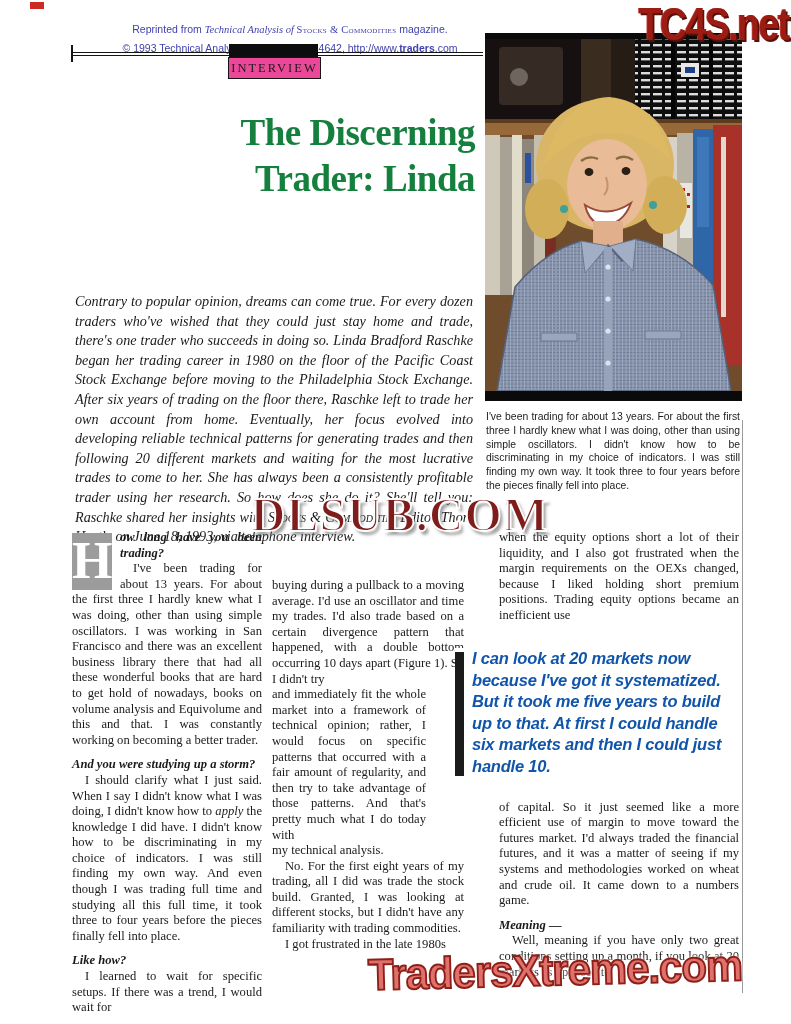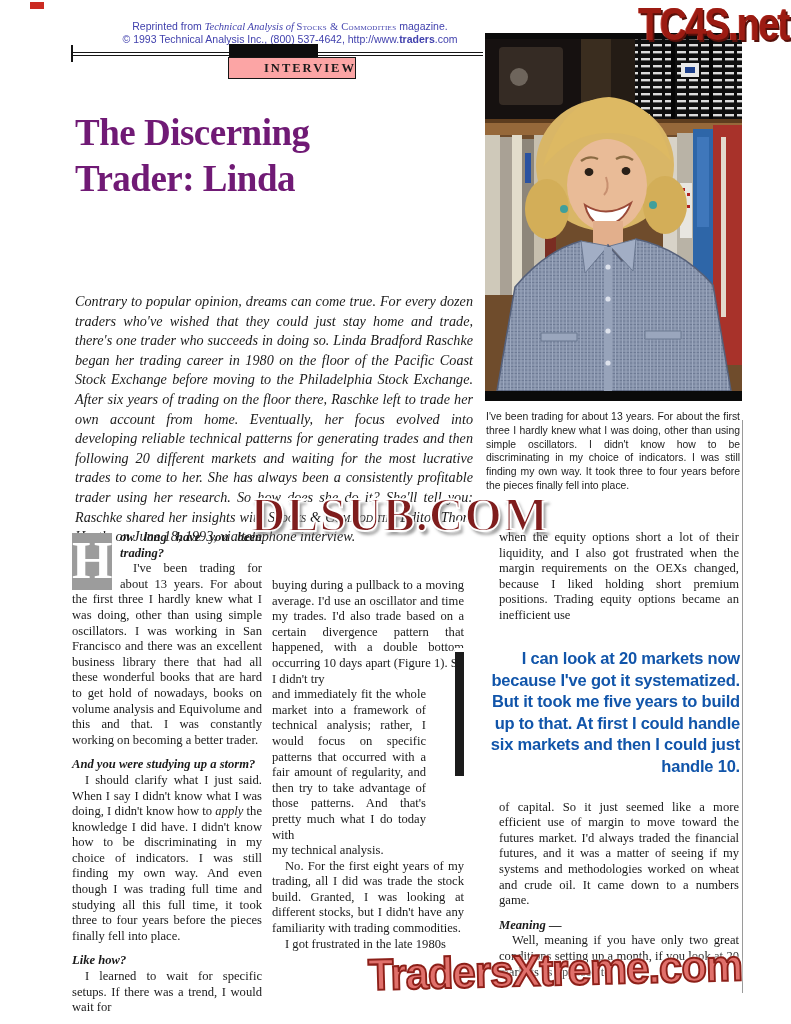--- a/index.html
+++ b/index.html
@@ -1,38 +1,38 @@
 <!DOCTYPE html>
 <html><head>
 <meta charset="utf-8">
 <style>
   html,body{margin:0;padding:0;background:#e8e8e8;}
   .page{position:relative;width:791px;height:1024px;background:#ffffff;overflow:hidden;
         font-family:"Liberation Serif",serif;color:#1a1a1a;}
   
   .red-mark{position:absolute;left:30px;top:2px;width:14px;height:7px;background:#cb2b22;}
   .masthead{position:absolute;left:80px;top:20px;width:420px;text-align:center;
-            font-family:"Liberation Sans",sans-serif;font-size:10.5px;line-height:12px;color:#4141ad;}
+            font-family:"Liberation Sans",sans-serif;font-size:10.5px;line-height:18px;color:#4141ad;}
   .masthead .ital{font-family:"Liberation Serif",serif;font-style:italic;}
   .sc{font-variant:small-caps;}
   .masthead .scx{font-family:"Liberation Serif",serif;font-variant:small-caps;letter-spacing:.3px;}
   .wm-tc4s{position:absolute;top:-4px;right:2px;z-index:9;
            font-family:"Liberation Sans",sans-serif;font-weight:bold;font-size:47px;
            color:#9c1b12;transform:scaleX(.8);transform-origin:100% 0;
            text-shadow:2px 2px 0 #57100a,-1px 0 0 #c0443a;letter-spacing:-2px;}
   .rule{position:absolute;left:72px;top:52px;width:411px;height:2px;
         border-top:1.5px solid #151515;border-bottom:1px solid #151515;}
   .rule-tick{position:absolute;left:71px;top:45px;width:2px;height:17px;background:#151515;}
   .iv-bar{position:absolute;left:229px;top:44px;width:89px;height:13px;background:#0d0d0d;z-index:2;}
-  .iv-box{position:absolute;left:228px;top:57px;width:91px;height:20px;background:#fca5a5;
+  .iv-box{position:absolute;left:228px;top:57px;width:91px;height:20px;background:#ec4899;
           border:1px solid #151515;z-index:2;text-align:center;
-          font-weight:bold;font-size:12.5px;line-height:20px;letter-spacing:2px;padding-left:35px;}
-  
-  .title{position:absolute;left:75px;top:110px;width:400px;text-align:left;
-         color:#701a75;font-weight:bold;font-size:37px;line-height:46px;letter-spacing:-.5px;}
+          font-weight:normal;font-size:12.5px;line-height:20px;letter-spacing:2px;}
+  
+  .title{position:absolute;left:75px;top:110px;width:400px;text-align:right;
+         color:#15803d;font-weight:bold;font-size:37px;line-height:46px;letter-spacing:-.5px;}
   .intro{position:absolute;left:75px;top:292px;width:398px;
          font-style:italic;font-size:14.2px;line-height:19.6px;text-align:justify;}
   
   .photo{position:absolute;left:485px;top:33px;width:257px;height:368px;z-index:1;}
   .caption{position:absolute;left:486px;top:410px;width:254px;
            font-family:"Liberation Sans",sans-serif;font-size:10.4px;line-height:13.8px;
            text-align:justify;color:#1c1c1c;}
   .caption .attrib{display:block;text-align:left;}
   
   .wm-dlsub{position:absolute;left:215px;top:487px;width:370px;z-index:9;text-align:center;
@@ -56,21 +56,21 @@
   .dropcap{float:left;width:40px;height:57px;margin:3px 8px 2px 0;background:#9c9c9c;
            color:#ffffff;font-weight:bold;font-size:52px;line-height:56px;text-align:center;
            font-family:"Liberation Serif",serif;}
   .lead-q{font-weight:bold;font-style:italic;}
   .indent-sp{display:inline-block;width:13px;}
   .spacer{height:176px;}
   
   .pullquote{position:absolute;left:455px;top:648px;width:285px;z-index:3;background:#fff;}
   .pq-bar{position:absolute;left:0;top:4px;width:9px;height:124px;background:#1b1b1b;}
   .pq-text{margin-left:17px;font-family:"Liberation Sans",sans-serif;font-weight:bold;
-           font-size:16.5px;line-height:21.5px;color:#1155aa;text-align:right;letter-spacing:-.2px;}
+           font-size:16.5px;line-height:21.5px;color:#1155aa;text-align:left;letter-spacing:-.2px;font-style:italic;}
   .col-rule{position:absolute;left:742px;top:420px;width:1px;height:573px;background:#9a9a9a;}
 </style>
 </head>
 <body>
 
 <div class="page">
 
   <div class="red-mark"></div>
 
   <div class="masthead">
@@ -183,21 +183,21 @@
       <span class="indent-sp"></span><span>I've been trading for about 13 years. For about the first three I hardly knew what I was doing, other than using simple oscillators. I was working in San Francisco and there was an excellent business library there that had all these wonderful books that are hard to get hold of nowadays, books on volume analysis and Equivolume and this and that. I was constantly working on becoming a better trader.</span>
     </div>
     <p class="q">And you were studying up a storm?</p>
     <p class="a"><span>I should clarify what I just said. When I say I didn't know what I was doing, I didn't know how to </span><i>apply</i><span> the knowledge I did have. I didn't know how to be discriminating in my choice of indicators. I was still finding my own way. And even though I was trading full time and studying all this full time, it took three to four years before the pieces finally fell into place.</span></p>
     <p class="q">Like how?</p>
     <p class="a">I learned to wait for specific setups. If there was a trend, I would wait for</p>
   </div>
 
   <div class="col col2">
     <p>buying during a pullback to a moving average. I'd use an oscillator and time my trades. I'd also trade based on a certain divergence pattern that happened, with a double bottom occurring 10 days apart (Figure 1). So I didn't try</p>
-    <p class="narrow">and immediately fit the whole market into a framework of technical analysis; rather, I would focus on specific patterns that occurred with a fair amount of regularity, and then try to take advantage of those patterns. And that's pretty much what I do today with</p>
+    <p class="narrow">and immediately fit the whole market into a framework of technical opinion; rather, I would focus on specific patterns that occurred with a fair amount of regularity, and then try to take advantage of those patterns. And that's pretty much what I do today with</p>
     <p>my technical analysis.</p>
     <p class="a">No. For the first eight years of my trading, all I did was trade the stock build. Granted, I was looking at different stocks, but I didn't have any familiarity with trading commodities.</p>
     <p class="a">I got frustrated in the late 1980s</p>
   </div>
 
   <div class="col col3">
     <p>when the equity options short a lot of their liquidity, and I also got frustrated when the margin requirements on the OEXs changed, because I liked holding short premium positions. Trading equity options became an inefficient use</p>
     <div class="spacer"></div>
     <p>of capital. So it just seemed like a more efficient use of margin to move toward the futures market. I'd always traded the financial futures, and it was a matter of seeing if my systems and methodologies worked on wheat and crude oil. It came down to a numbers game.</p>
     <p class="q">Meaning —</p>

